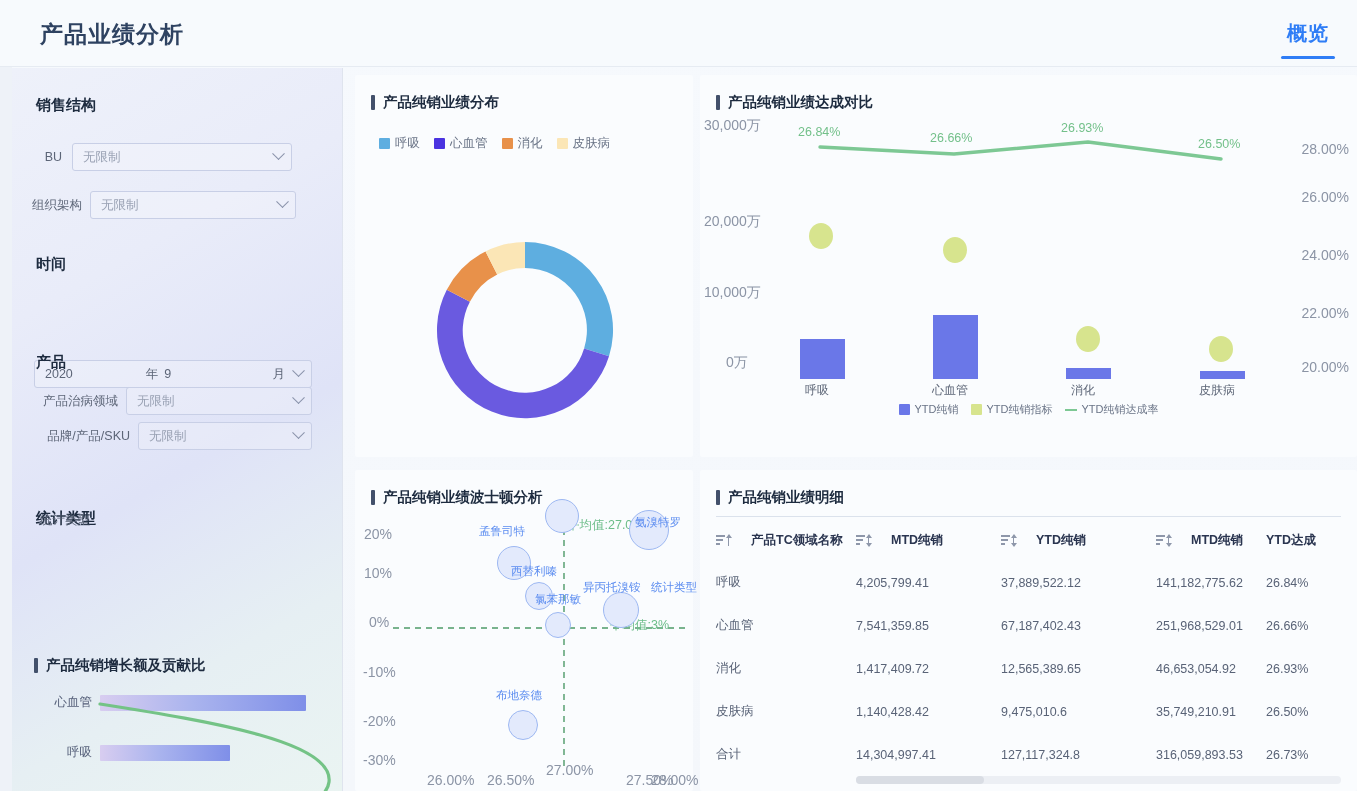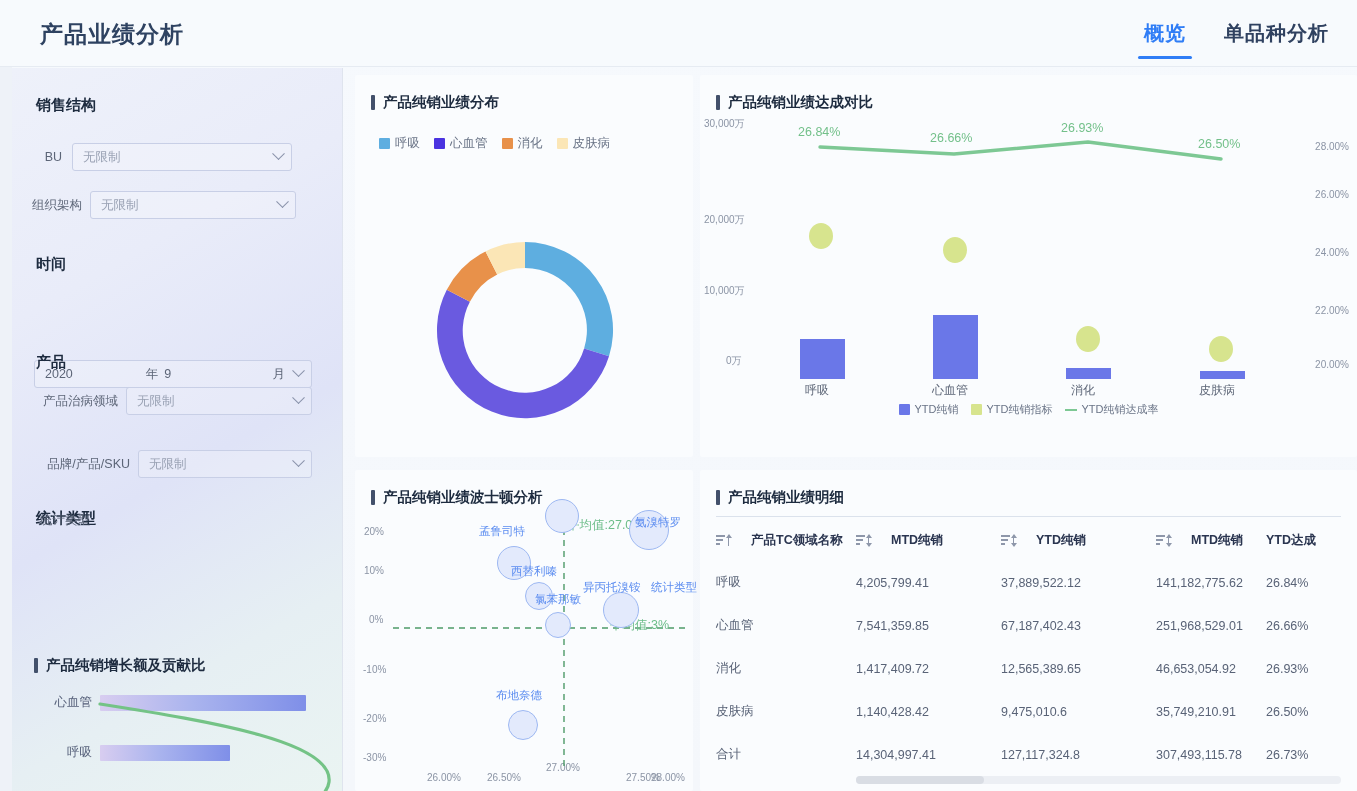--- a/index.html
+++ b/index.html
@@ -103,21 +103,21 @@
     position: absolute; background: #fafcfe; border-radius: 2px;
   }
   .card-head { position: absolute; left: 16px; top: 18px; display: flex; align-items: center; gap: 8px; }
   
   .card-donut { left: 355px; top: 75px; width: 338px; height: 382px; }
   .legend { position: absolute; left: 24px; top: 60px; display: flex; gap: 14px; align-items: center; }
   .legend-item { display: flex; align-items: center; gap: 5px; font-size: 12.5px; color: #6a7487; }
   .legend-swatch { width: 11px; height: 11px; border-radius: 1px; }
   
   .card-ach { left: 700px; top: 75px; width: 657px; height: 382px; }
-  .axis-txt { position: absolute; font-size: 10px; color: #8b94a5; white-space: nowrap; text-align: center; }
+  .axis-txt { position: absolute; font-size: 14px; color: #8b94a5; white-space: nowrap; text-align: center; }
   .cat-txt { position: absolute; font-size: 12px; color: #5d6677; white-space: nowrap; }
   .val-txt { position: absolute; font-size: 12.5px; color: #73c08a; white-space: nowrap; }
   .ach-legend {
     position: absolute; left: 0; width: 657px; top: 327px;
     display: flex; justify-content: center; gap: 12px; align-items: center;
   }
   .ach-legend .legend-item { font-size: 11px; color: #6a7487; }
   .dash-line { width: 12px; height: 0; border-top: 2px solid #7dc894; }
   
   .card-boston { left: 355px; top: 470px; width: 338px; height: 321px; }
@@ -172,21 +172,20 @@
 </style>
 </head>
 <body>
 
 <div class="app">
 
   <div class="header">
     <div class="header-title">产品业绩分析</div>
     <div class="tabs">
       <div class="tab active">概览</div>
-      <div class="tab">单品种分析</div>
     </div>
   </div>
 
   <div class="leftrail"></div>
 
   <div class="sidebar">
 
     <div class="sec-title" style="left:24px; top:28px;">销售结构</div>
 
     <div class="field" style="left:22px; top:75px;">
@@ -218,21 +217,21 @@
     <div class="sec-title" style="left:24px; top:285px;">产品</div>
 
     <div class="field" style="left:22px; top:319px;">
       <div class="field-label" style="width:84px;">产品治病领域</div>
       <div class="select" style="width:186px; margin-left:8px;">
         <span>无限制</span>
         <span class="chev"></span>
       </div>
     </div>
 
-    <div class="field" style="left:22px; top:354px;margin-top:28px;">
+    <div class="field" style="left:22px; top:354px;">
       <div class="field-label" style="width:96px;">品牌/产品/SKU</div>
       <div class="select" style="width:174px; margin-left:8px;">
         <span>无限制</span>
         <span class="chev"></span>
       </div>
     </div>
 
     <div class="sec-title" style="left:24px; top:441px;">统计类型</div>
 
     <div class="field" style="left:22px; top:444px; top:444px;">
@@ -493,21 +492,21 @@
             <td>皮肤病</td>
             <td>1,140,428.42</td>
             <td>9,475,010.6</td>
             <td>35,749,210.91</td>
             <td>26.50%</td>
           </tr>
           <tr>
             <td>合计</td>
             <td>14,304,997.41</td>
             <td>127,117,324.8</td>
-            <td>307,493,115.78</td>
+            <td>316,059,893.53</td>
             <td>26.73%</td>
           </tr>
         </tbody>
       </table>
     </div>
 
     <div class="scrollbar-track">
       <div class="scrollbar-thumb"></div>
     </div>
   </div>

